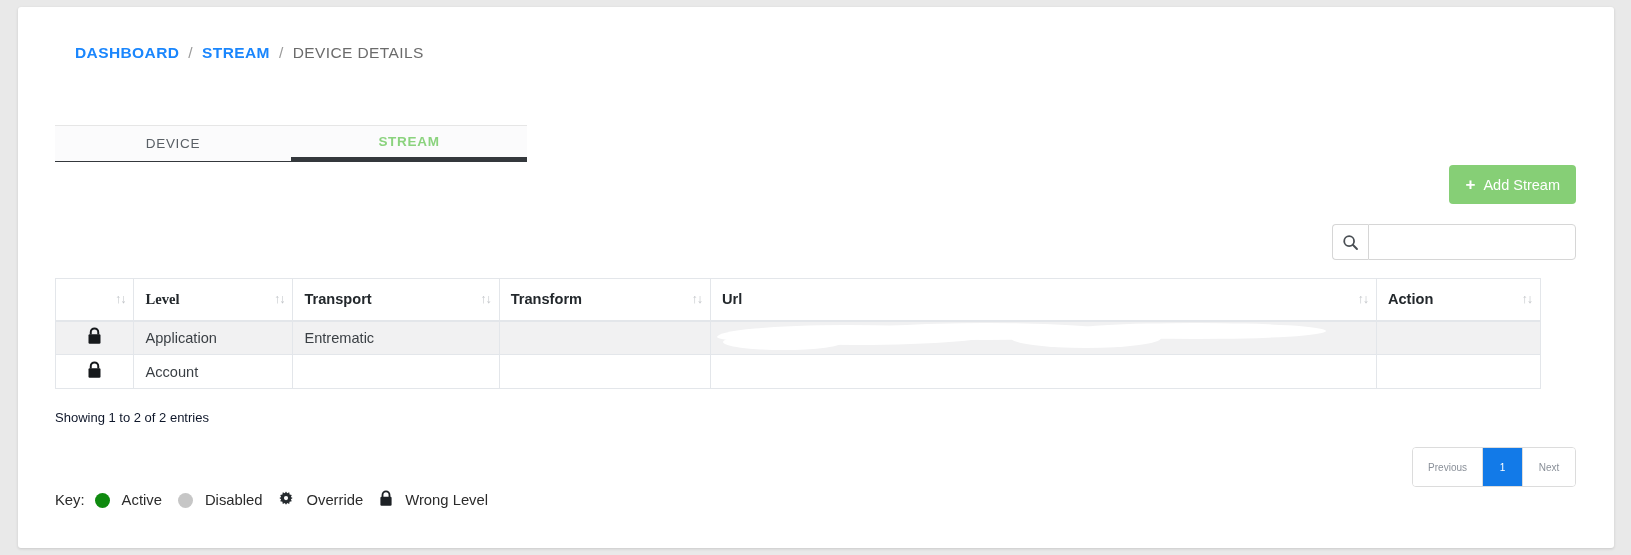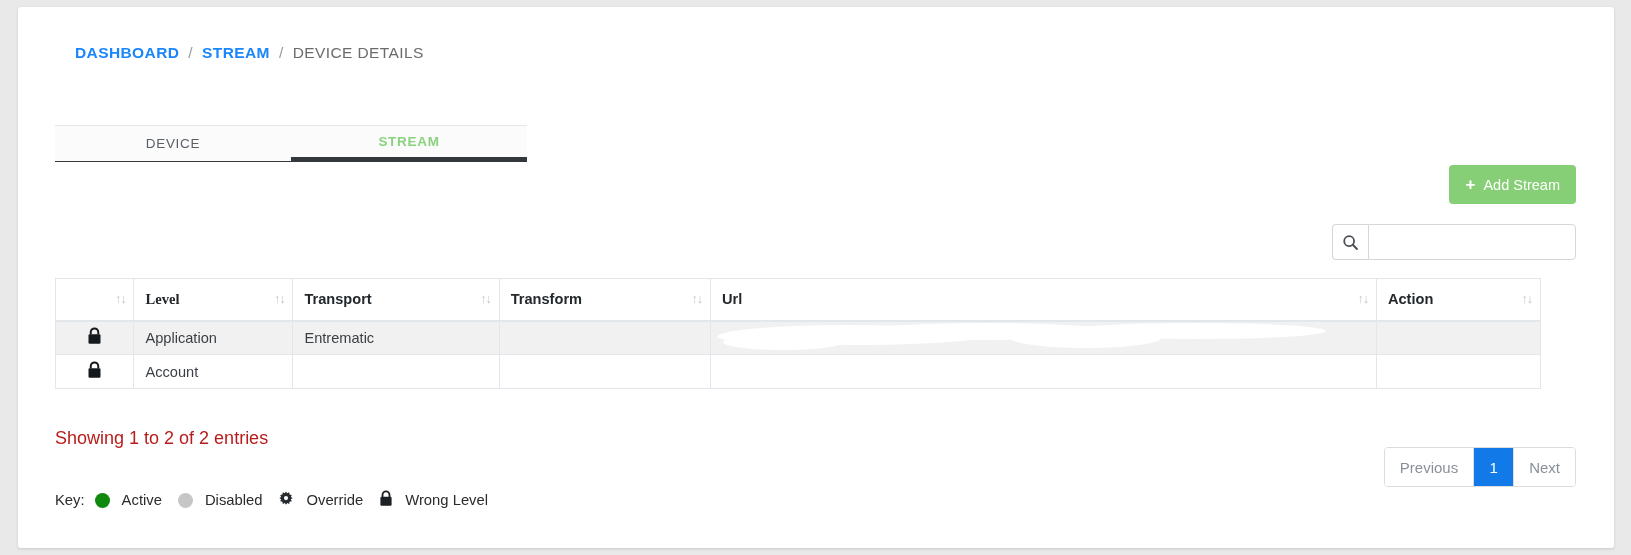--- a/index.html
+++ b/index.html
@@ -217,43 +217,43 @@
   .smear-a { left: 6px;  top: 3px;  width: 280px; height: 20px; }
   .smear-b { left: 150px; top: 1px;  width: 250px; height: 17px; border-radius: 50%; }
   .smear-c { left: 300px; top: 6px;  width: 150px; height: 20px; border-radius: 50%; }
   .smear-d { left: 355px; top: 1px;  width: 260px; height: 16px; border-radius: 50%; }
   .smear-e { left: 12px;  top: 12px; width: 120px; height: 16px; border-radius: 50%; }
 
   
   .showing-entries {
     position: absolute;
     left: 37px;
-    top: 421px;
-    font-size: 18px;
-    color: #b91c1c;
+    top: 403px;
+    font-size: 13px;
+    color: #0f172a;
   }
   .pagination {
     position: absolute;
     right: 38px;
     top: 440px;
     display: flex;
     border-radius: 4px;
     overflow: hidden;
     border: 1px solid #dcdcdc;
   }
   .page-btn {
     height: 38px;
     min-width: 52px;
     padding: 0 15px;
     display: flex;
     align-items: center;
     justify-content: center;
     background: #ffffff;
     color: #8a9099;
-    font-size: 15px;
+    font-size: 10px;
     border-right: 1px solid #dcdcdc;
     cursor: pointer;
     font-family: "Liberation Sans", sans-serif;
   }
   .page-btn:last-child { border-right: none; }
   .page-btn.active {
     background: #127ae8;
     color: #ffffff;
     min-width: 40px;
   }

